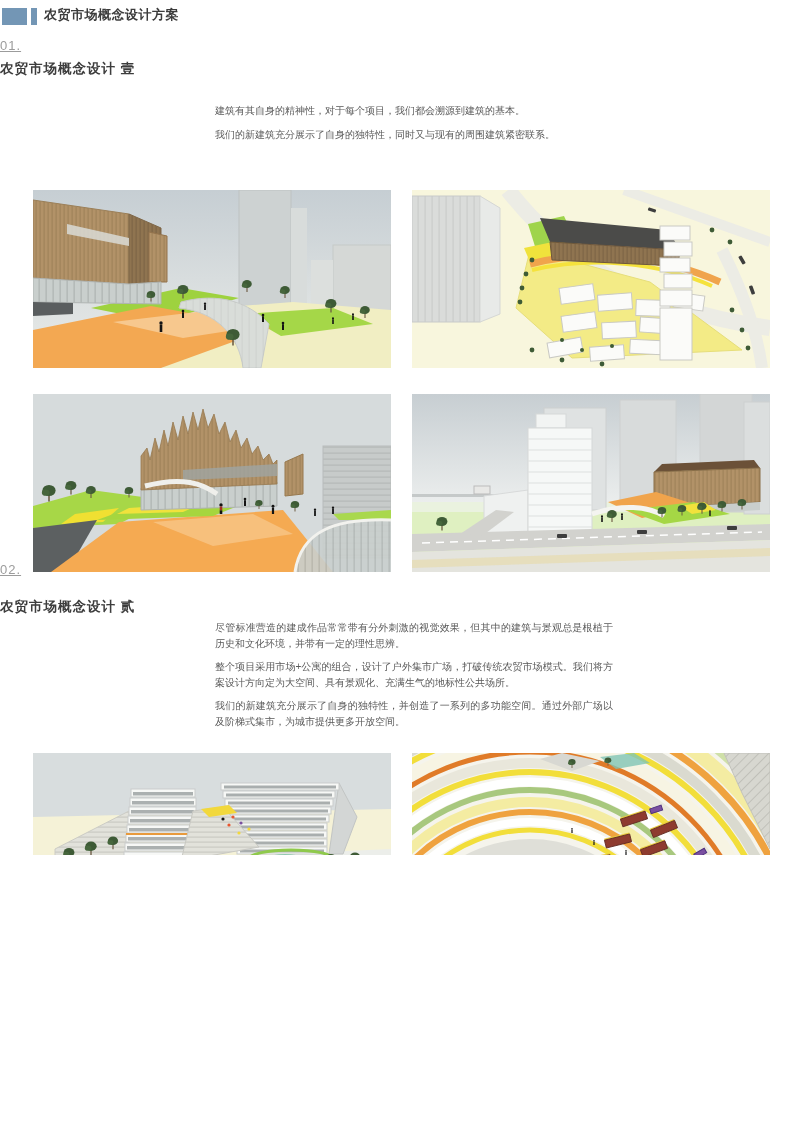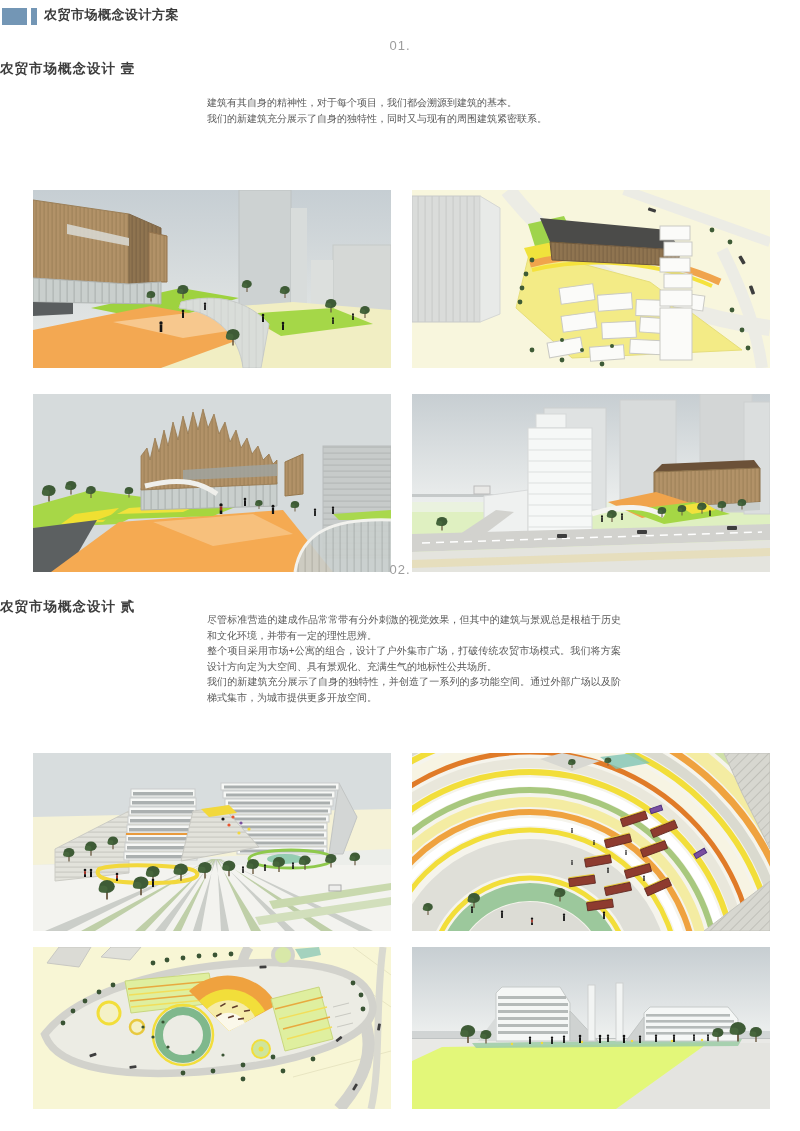--- a/index.html
+++ b/index.html
@@ -1,30 +1,30 @@
 <!DOCTYPE html>
 <html lang="zh"><head>
 <meta charset="utf-8">
 <style>
   html,body{margin:0;padding:0;background:#ffffff;}
-  .page{position:relative;width:800px;height:1131px;background:#ffffff;overflow:hidden;
+  .page{position:relative;width:800px;height:855px;background:#ffffff;overflow:hidden;
         font-family:"Liberation Sans","DejaVu Sans",sans-serif;}
   
   .hdr-sq{position:absolute;left:2px;top:8px;width:25px;height:17px;}
   .hdr-bar{position:absolute;left:31px;top:8px;width:6px;height:17px;}
   .hdr-title{position:absolute;left:44px;top:6px;font-size:13px;font-weight:bold;color:#3c3c3c;letter-spacing:.5px;}
   
-  .sec-num{position:absolute;left:0;width:800px;text-align:center;font-size:13px;color:#9c9c9c;letter-spacing:1px;}
+  .sec-num{position:absolute;left:0;width:800px;text-align:left;font-size:13px;color:#9c9c9c;letter-spacing:1px;text-decoration:underline;}
   .sec-title{position:absolute;left:0;width:800px;text-align:left;font-size:13.5px;font-weight:bold;color:#3d3d3d;letter-spacing:1px;}
   .s1-num{top:38px;} .s1-title{top:60px;}
   .s2-num{top:562px;} .s2-title{top:598px;}
   
   .para{position:absolute;left:207px;width:414px;font-size:10px;line-height:15.6px;color:#595959;
         text-align:justify;word-break:break-all;}
-  .para p{margin:0;}
+  .para p{margin:8px;}
   .p1{top:95px;} .p2{top:612px;}
   
   .fig{position:absolute;overflow:hidden;background:#eceeea;}
   .fig svg{display:block;width:100%;height:100%;}
   .f1{left:33px;top:190px;width:358px;height:178px;}
   .f2{left:412px;top:190px;width:358px;height:178px;}
   .f3{left:33px;top:394px;width:358px;height:178px;}
   .f4{left:412px;top:394px;width:358px;height:178px;}
   .f5{left:33px;top:753px;width:358px;height:178px;}
   .f6{left:412px;top:753px;width:358px;height:178px;}

